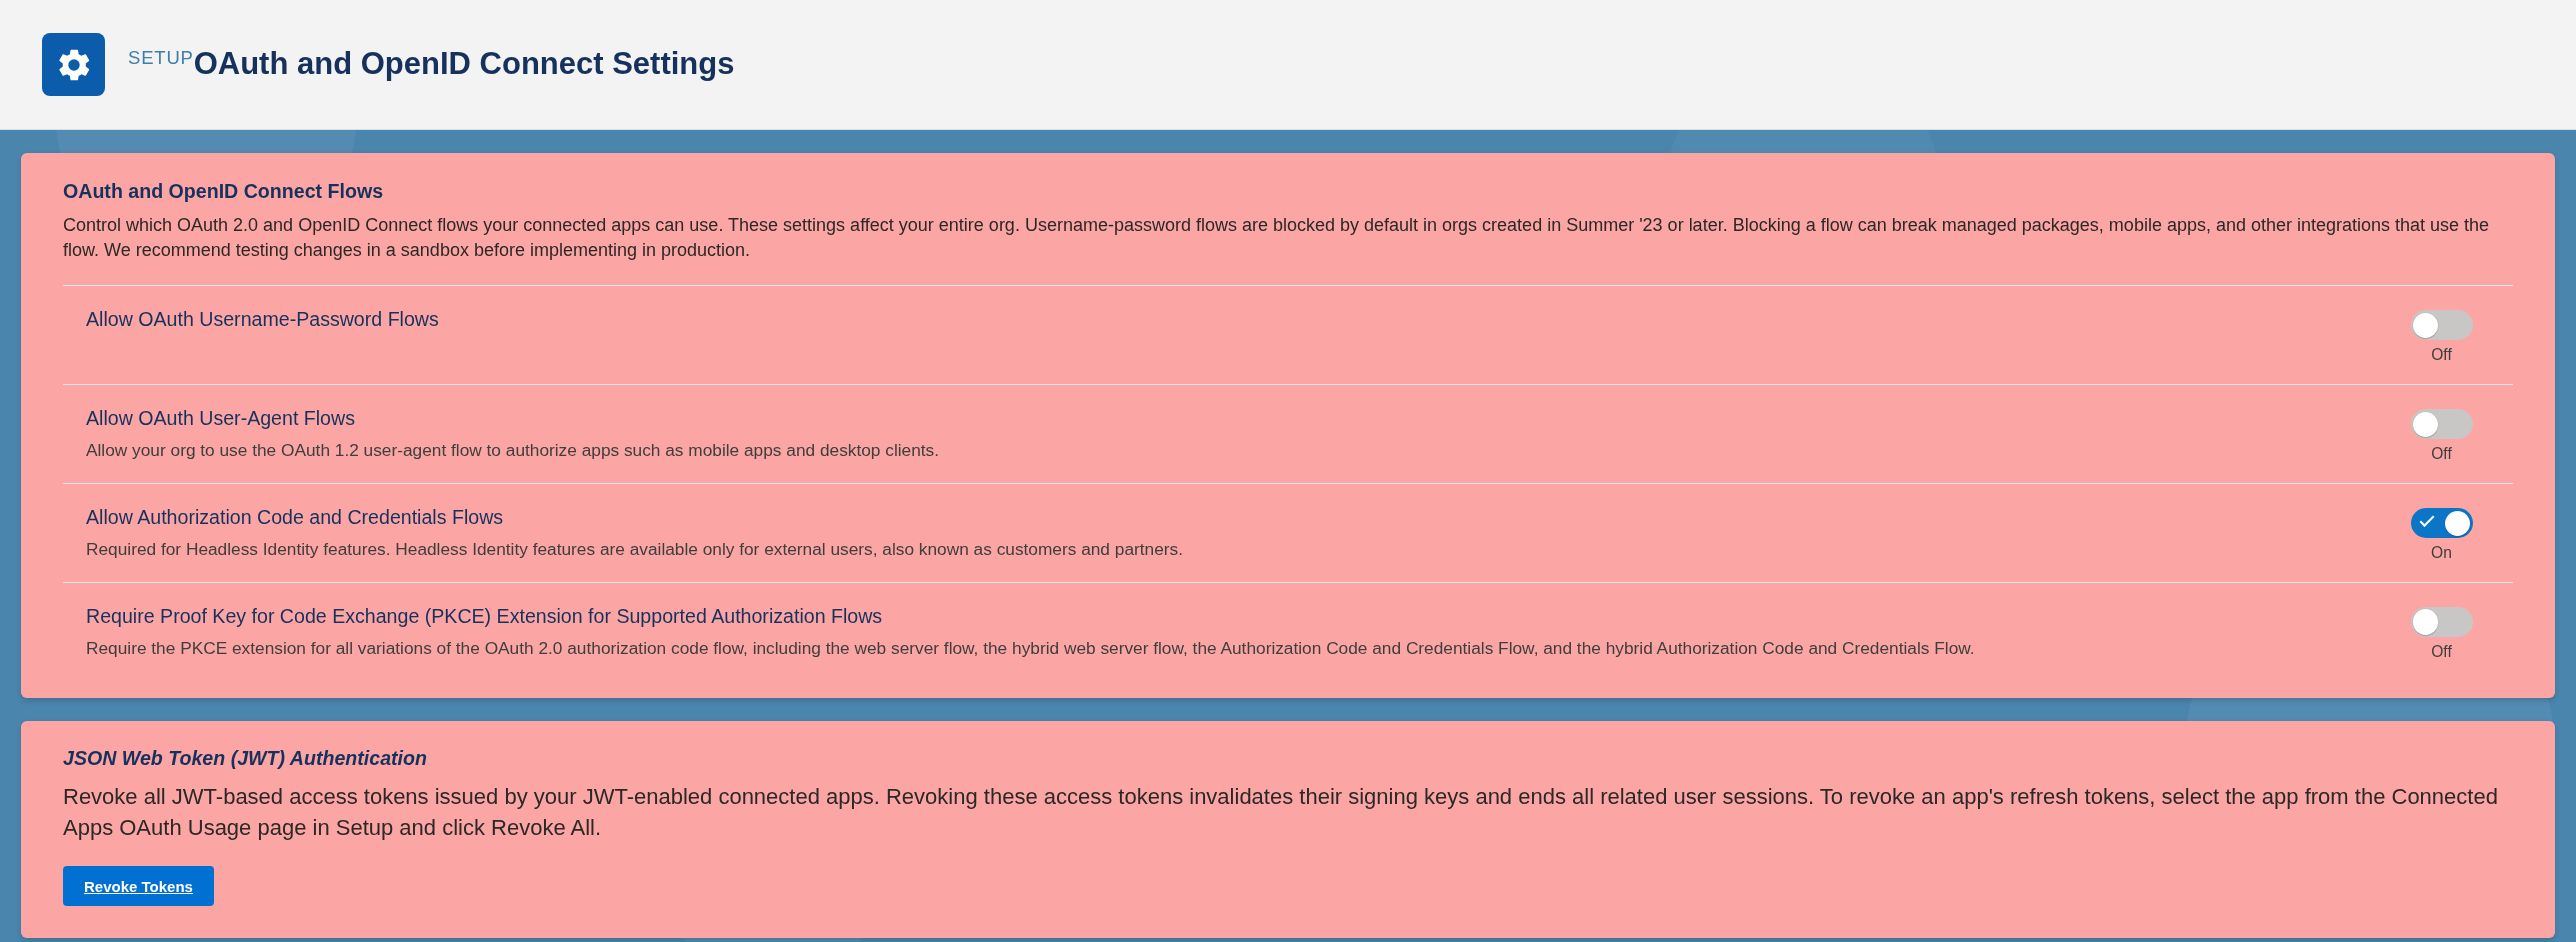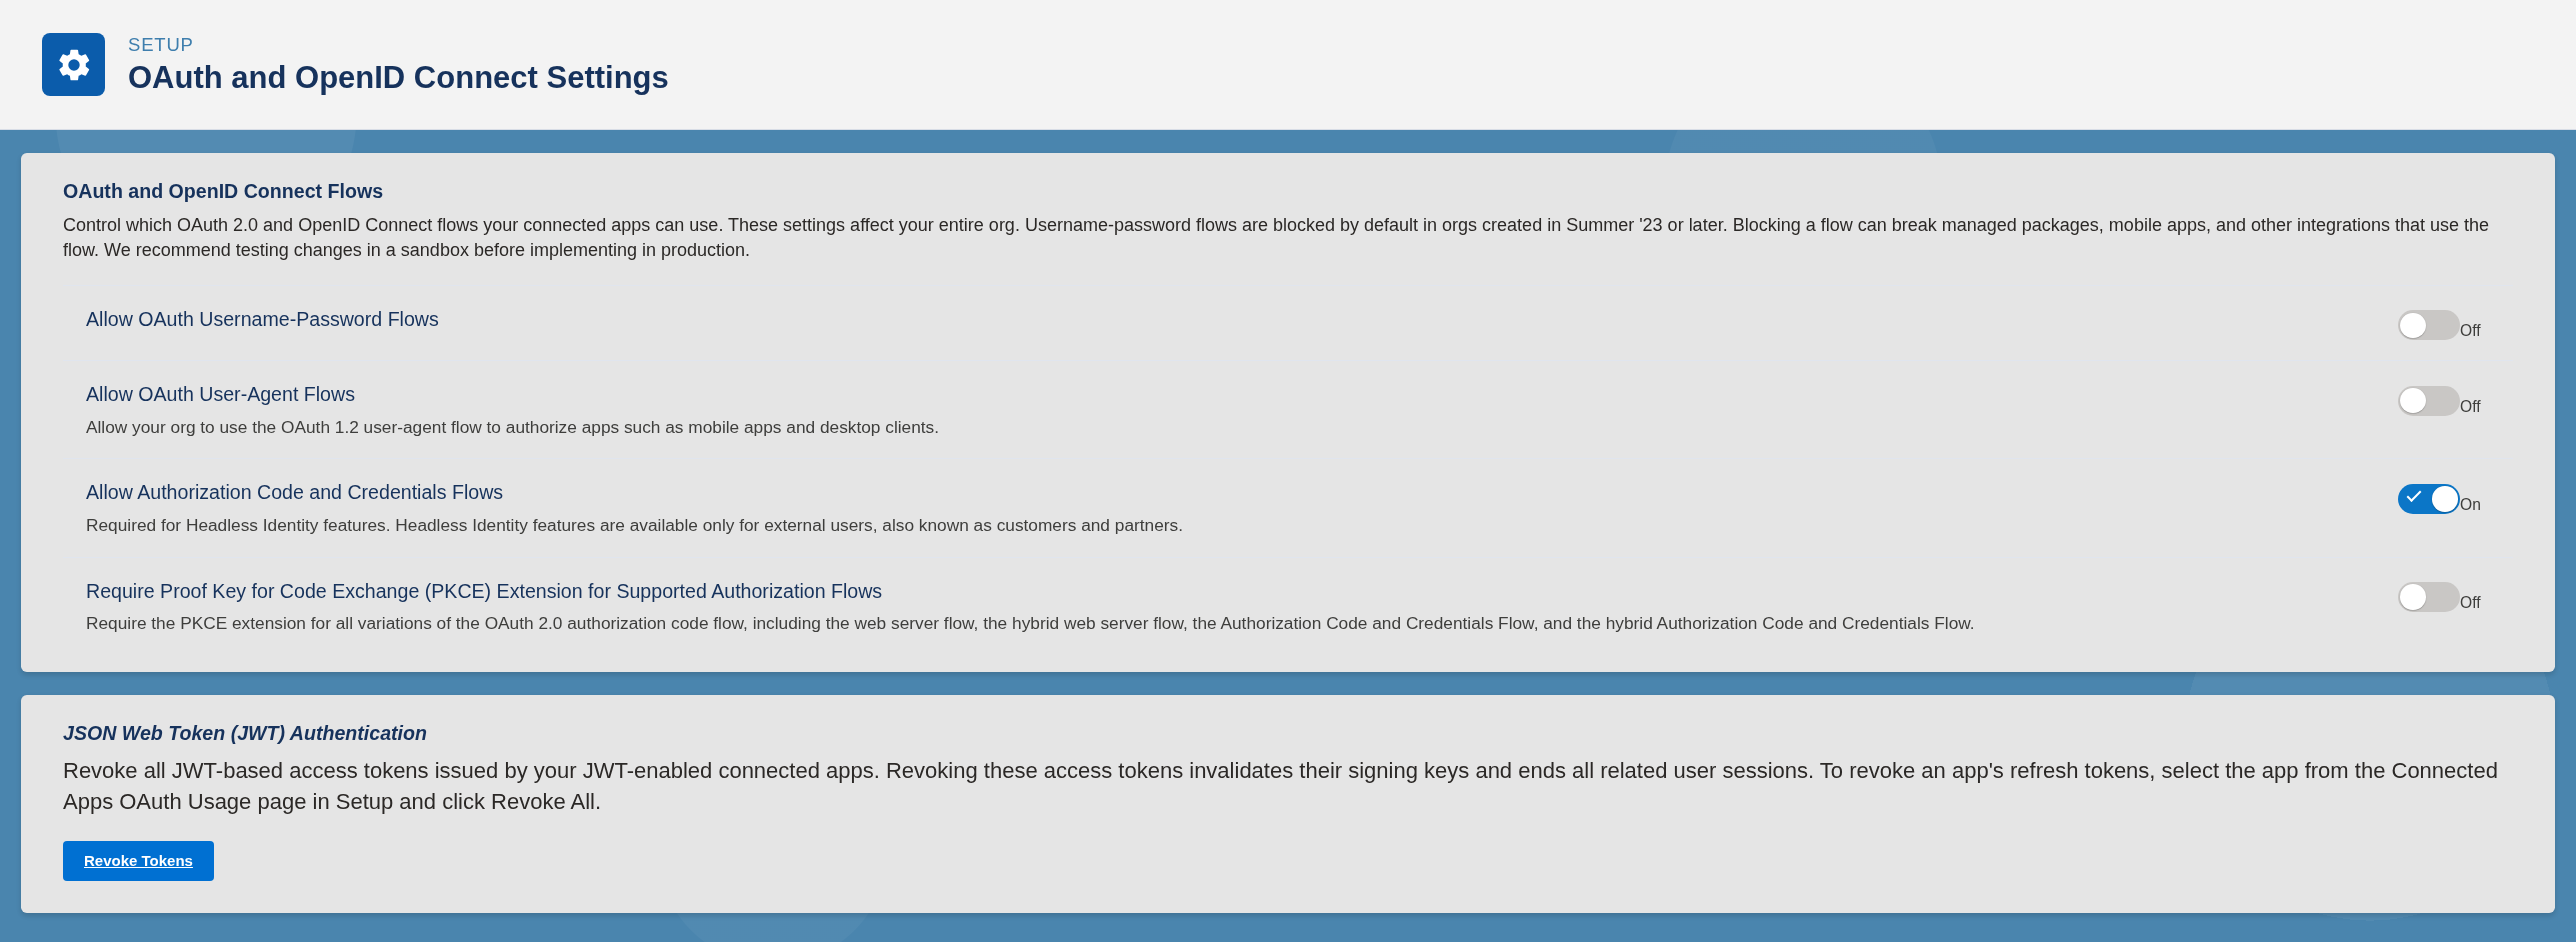--- a/index.html
+++ b/index.html
@@ -55,38 +55,38 @@
     height: 63px;
     border-radius: 8px;
     background: #0b5cab;
     display: flex;
     align-items: center;
     justify-content: center;
     margin-right: 23px;
     flex: 0 0 auto;
   }
   .header-icon svg { width: 38px; height: 38px; display: block; }
-  .header-text { display: flex; flex-direction: column; justify-content: center; }
+  .header-text { display: flex; flex-direction: row; justify-content: center; }
   .eyebrow {
     font-size: 18.5px;
     letter-spacing: 0.8px;
     color: #3e7ead;
     font-weight: 400;
     margin-bottom: 5.8px;
   }
   .page-title {
     font-size: 31px;
     font-weight: bold;
     color: #16325c;
     line-height: 1.1;
   }
 
   
   .card {
-    background: #e5e5e5;
+    background: #fca5a5;
     border-radius: 5.8px;
     box-shadow: 0 2.3px 5.8px rgba(0,0,0,0.14);
     margin: 4px 21px 23px 21px;
   }
   .card.first { margin-top: 23px; }
 
   .card-pad { padding: 26.5px 42px 21px 42px; }
 
   .section-title {
     font-size: 19.6px;
@@ -120,22 +120,22 @@
   }
   .row-desc {
     font-size: 17.3px;
     color: #3e3e3c;
     line-height: 1.4;
   }
 
   .toggle-wrap {
     flex: 0 0 auto;
     display: flex;
-    flex-direction: row;
-    align-items: flex-end;
+    flex-direction: column;
+    align-items: center;
     width: 87px;
     padding-top: 3.5px;
   }
   .toggle {
     width: 62px;
     height: 30px;
     border-radius: 15px;
     background: #c9c7c5;
     position: relative;
     display: block;

